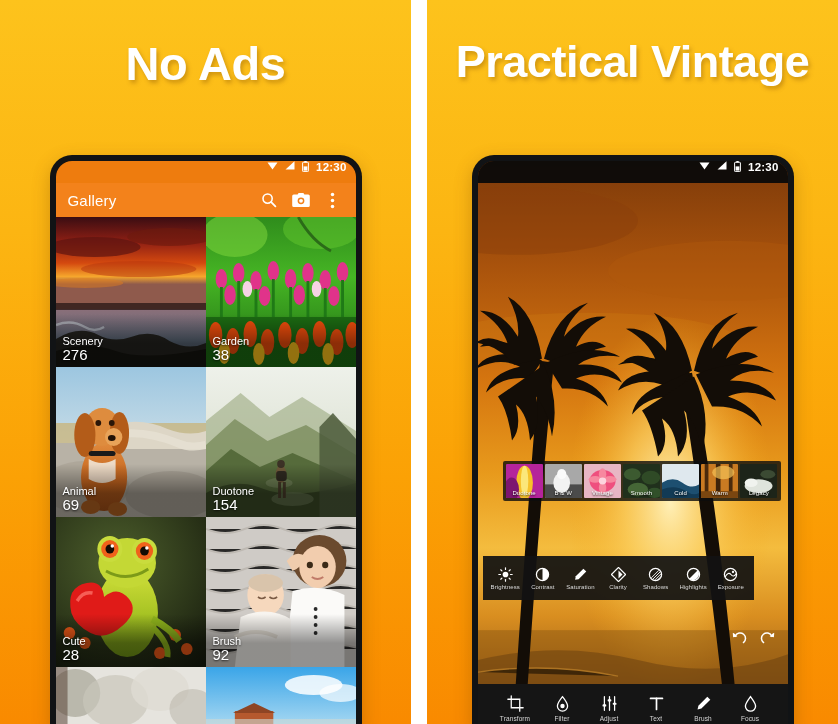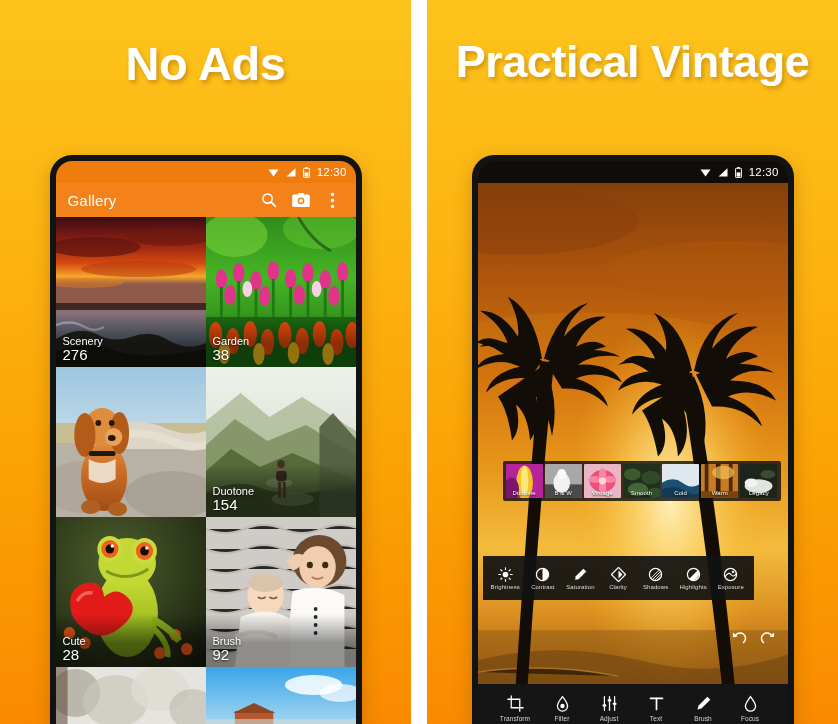--- a/index.html
+++ b/index.html
@@ -55,24 +55,24 @@
     width:100%;
     height:100%;
     border-radius:16px 16px 2px 2px;
     overflow:hidden;
     background:#000;
   }
 
   
   .statusbar {
     height:22px;
-    display:flex; align-items:center; justify-content:flex-end;
+    display:flex; align-items:flex-start; justify-content:flex-end;
     gap:7px;
     padding:0 9px 0 0;
-    font-size:11px; color:#fff; font-weight:normal;
+    font-size:11px; color:#fff; font-weight:bold;
   }
   .statusbar.orange { background:#EE7C0E; }
   .statusbar.dark   { background:#0c0d0e; }
   .sb-icon { display:block; }
   .sb-time { font-size:11.5px; letter-spacing:0.2px; }
 
   
   .appbar {
     height:34px; background:#F3821B;
     display:flex; align-items:center;
@@ -337,20 +337,24 @@
                 <ellipse cx="66" cy="66" rx="10" ry="21" fill="#b35c19"></ellipse>
                 <ellipse cx="60" cy="70" rx="9" ry="9" fill="#e8a359"></ellipse>
                 <circle cx="44" cy="56" r="3" fill="#2a1608"></circle>
                 <circle cx="58" cy="56" r="3" fill="#2a1608"></circle>
                 <ellipse cx="58" cy="71" rx="4" ry="3" fill="#221206"></ellipse>
                 <path d="M34 92 q14 8 28 0 l0 20 q-14 8 -28 0 Z" fill="#f2ece0" opacity=".85"></path>
                 <rect x="34" y="84" width="28" height="5" rx="2.5" fill="#1a1a1a"></rect>
                 <ellipse cx="36" cy="140" rx="10" ry="7" fill="#b06020"></ellipse>
                 <ellipse cx="64" cy="142" rx="10" ry="7" fill="#b06020"></ellipse>
               </svg>
+            </div>
+            <div class="cell-cap">
+              <div class="cell-name">Animal</div>
+              <div class="cell-count">69</div>
             </div>
           </div>
 
           <div class="cell">
             <div class="art">
               <svg width="100%" height="100%" viewBox="0 0 156 150" preserveAspectRatio="none">
                 <defs>
                   <linearGradient id="hkSky" x1="0" y1="0" x2="0" y2="1">
                     <stop offset="0%" stop-color="#eef1ea"></stop>
                       <stop offset="55%" stop-color="#dfe4d6"></stop>

